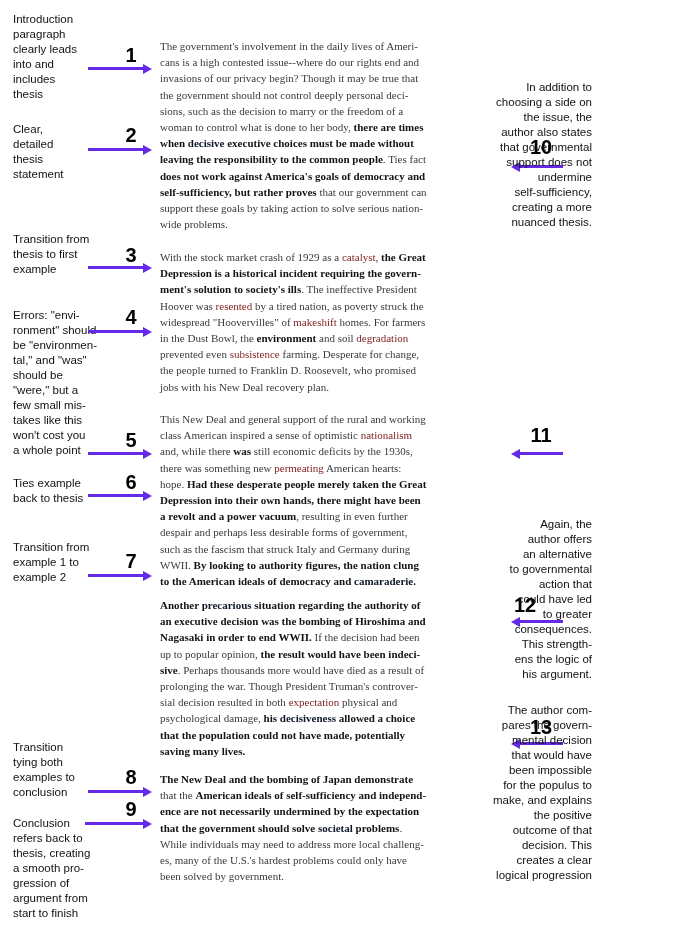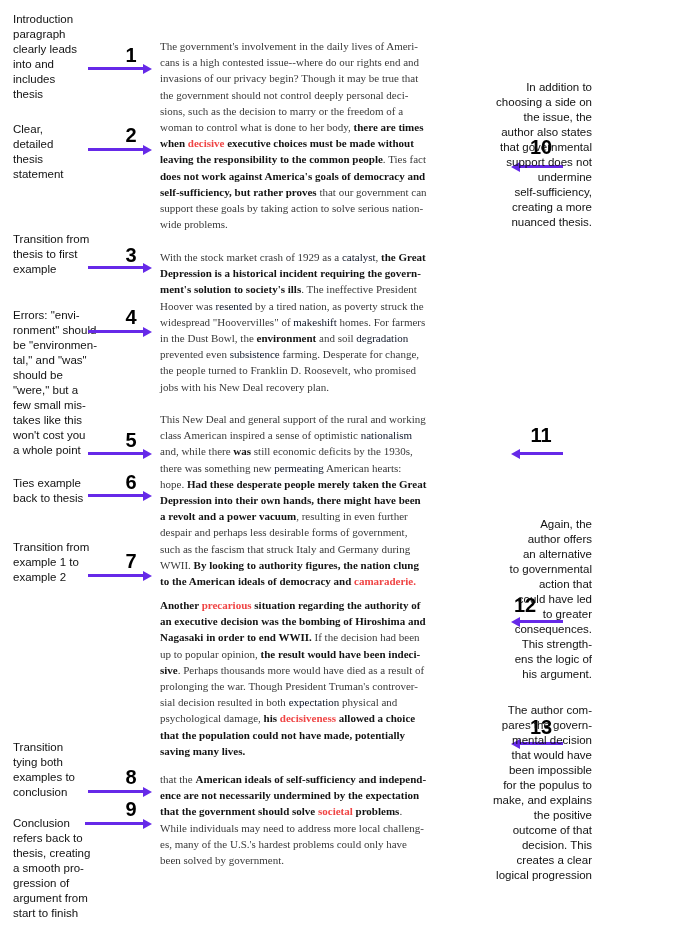--- a/index.html
+++ b/index.html
@@ -22,22 +22,22 @@
   .arrow .head-r{width:0;height:0;border-top:5px solid transparent;border-bottom:5px solid transparent;
                  border-left:9px solid #6629e8;}
   .arrow .head-l{width:0;height:0;border-top:5px solid transparent;border-bottom:5px solid transparent;
                  border-right:9px solid #6629e8;}
 
   
   .para{position:absolute;left:160px;width:386px;font-family:"Liberation Serif",serif;
         font-size:11px;line-height:16.2px;color:#3a3a3a;white-space:pre-line;text-align:left;}
   .seg-n{color:#3a3a3a;}
   .seg-b{font-weight:bold;color:#141414;}
-  .seg-p{color:#0f172a;}
-  .seg-bp{font-weight:bold;color:#ef4444;}
+  .seg-p{color:#7f1d1d;}
+  .seg-bp{font-weight:bold;color:#0f172a;}
   .seg-i{font-style:italic;color:#111;}
 </style>
 </head>
 <body>
 
 <div id="page">
 
   <div class="lnote" style="top:12px">Introduction
 paragraph
 clearly leads
@@ -160,21 +160,22 @@
   <div class="para" style="top:597px"><span class="seg-b">Another </span><span class="seg-bp">precarious</span><span class="seg-b"> situation regarding the authority of
 an executive decision was the bombing of Hiroshima and
 Nagasaki in order to end WWII. </span><span class="seg-n">If the decision had been
 up to popular opinion, </span><span class="seg-b">the result would have been indeci-
 sive</span><span class="seg-n">. Perhaps thousands more would have died as a result of
 prolonging the war. Though President Truman's controver-
 sial decision resulted in both </span><span class="seg-p">expectation</span><span class="seg-n"> physical and
 psychological damage, </span><span class="seg-b">his </span><span class="seg-bp">decisiveness</span><span class="seg-b"> allowed a choice
 that the population could not have made, potentially
 saving many lives.</span></div>
-  <div class="para" style="top:771px"><span class="seg-n">that the </span><span class="seg-b">American ideals of self-sufficiency and independ-
+  <div class="para" style="top:771px"><span class="seg-b">The New Deal and the bombing of Japan demonstrate
+</span><span class="seg-n">that the </span><span class="seg-b">American ideals of self-sufficiency and independ-
 ence are not necessarily undermined by the expectation
 that the government should solve </span><span class="seg-bp">societal</span><span class="seg-b"> problems</span><span class="seg-n">.
 While individuals may need to address more local challeng-
 es, many of the U.S.'s hardest problems could only have
 been solved by government.</span></div>
 
   <div class="num" style="left:524px;top:136px">10</div>
   <div class="num" style="left:524px;top:424px">11</div>
   <div class="num" style="left:508px;top:594px">12</div>
   <div class="num" style="left:524px;top:716px">13</div>

